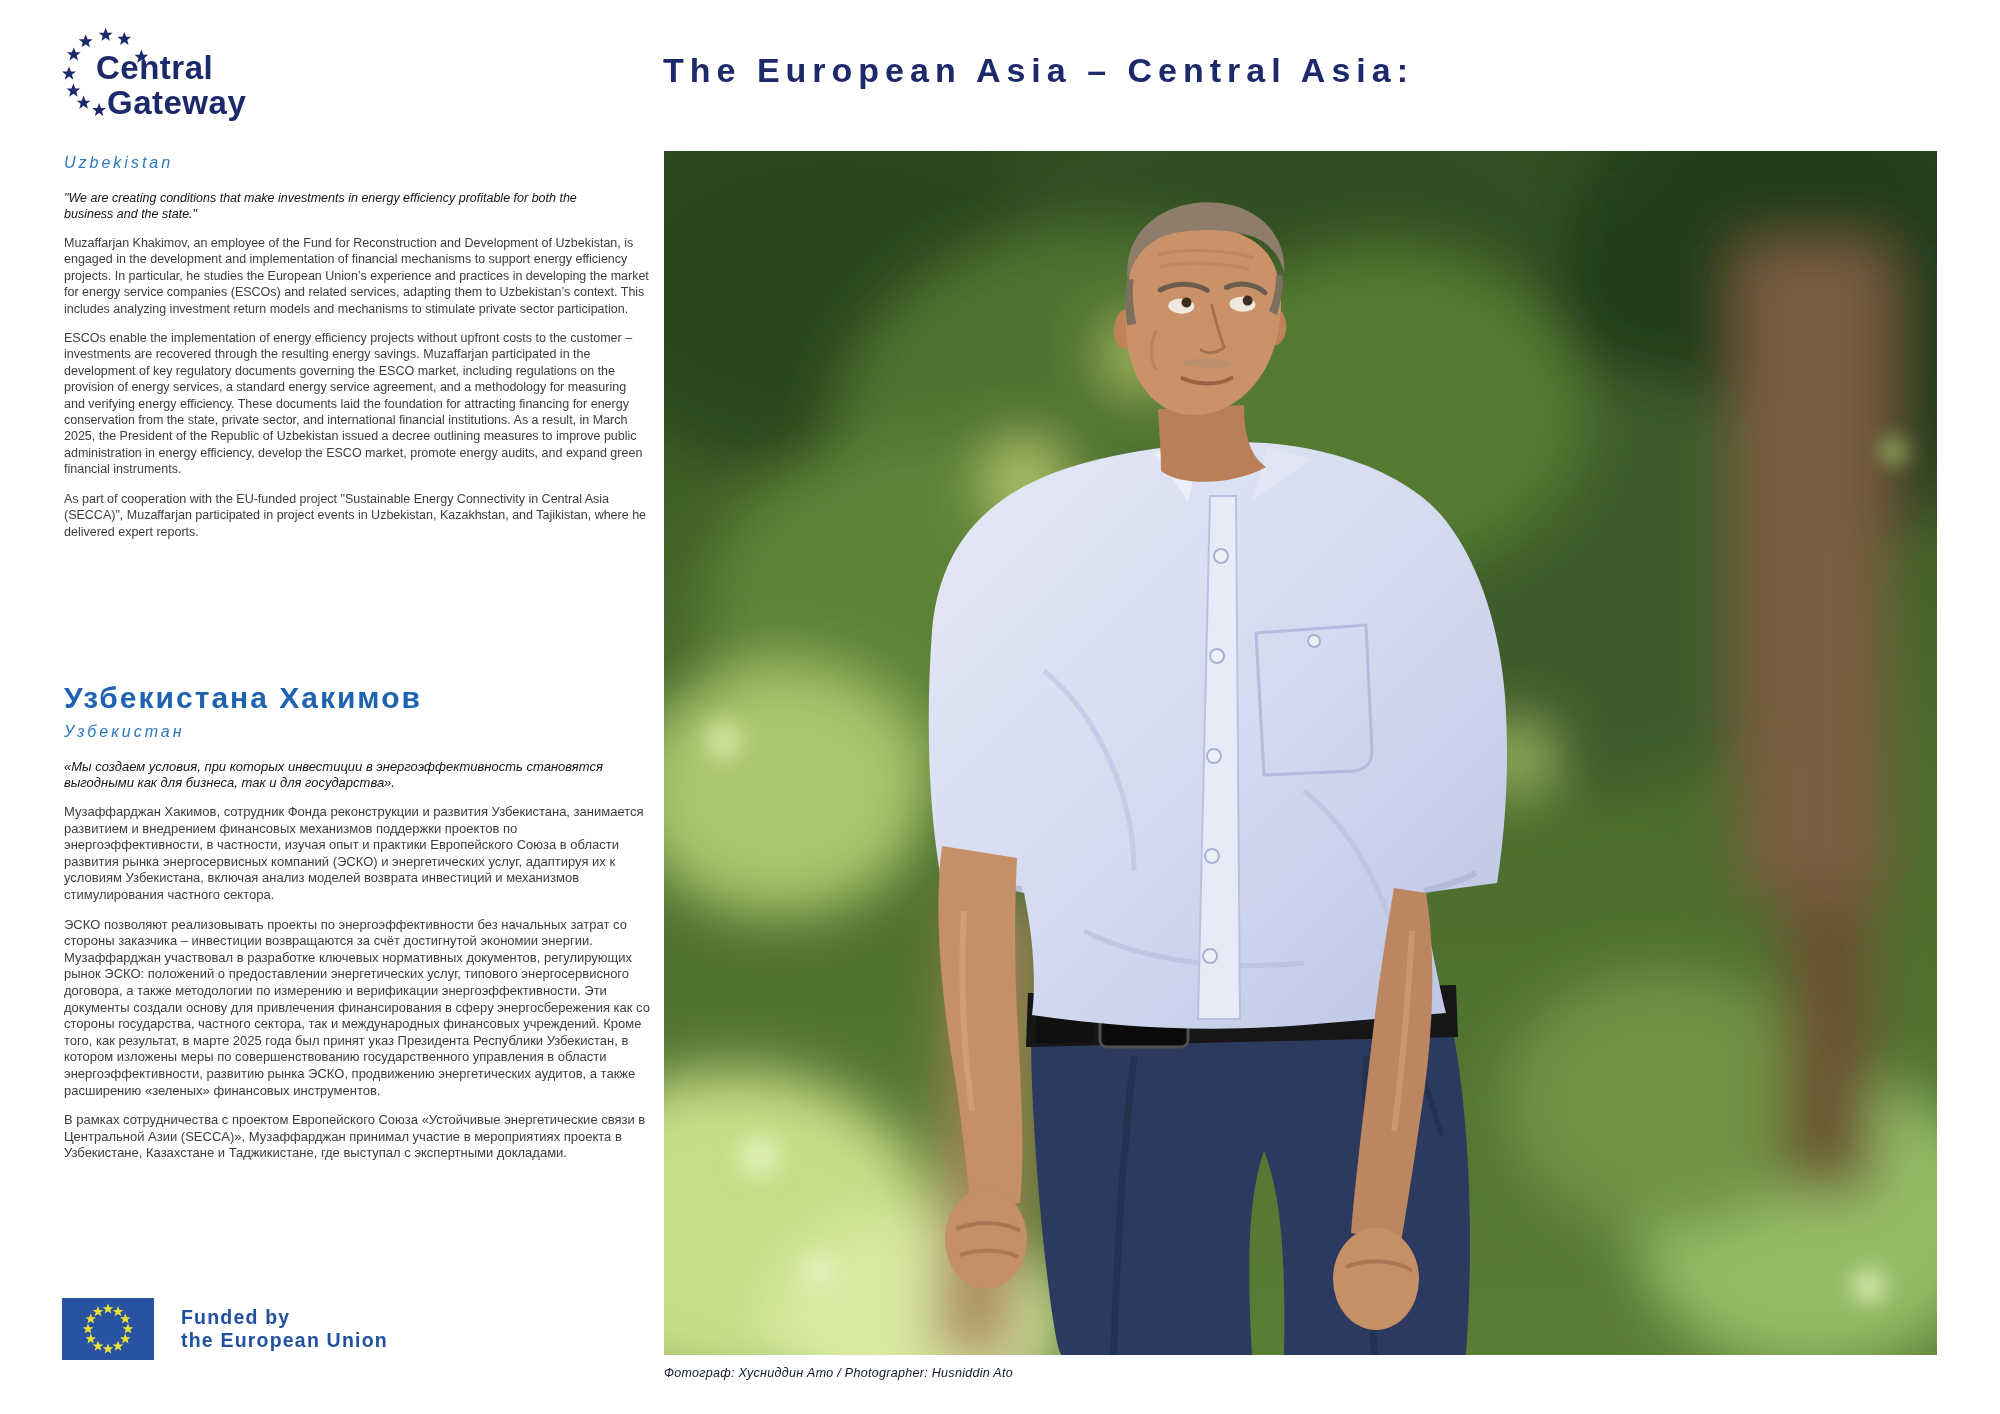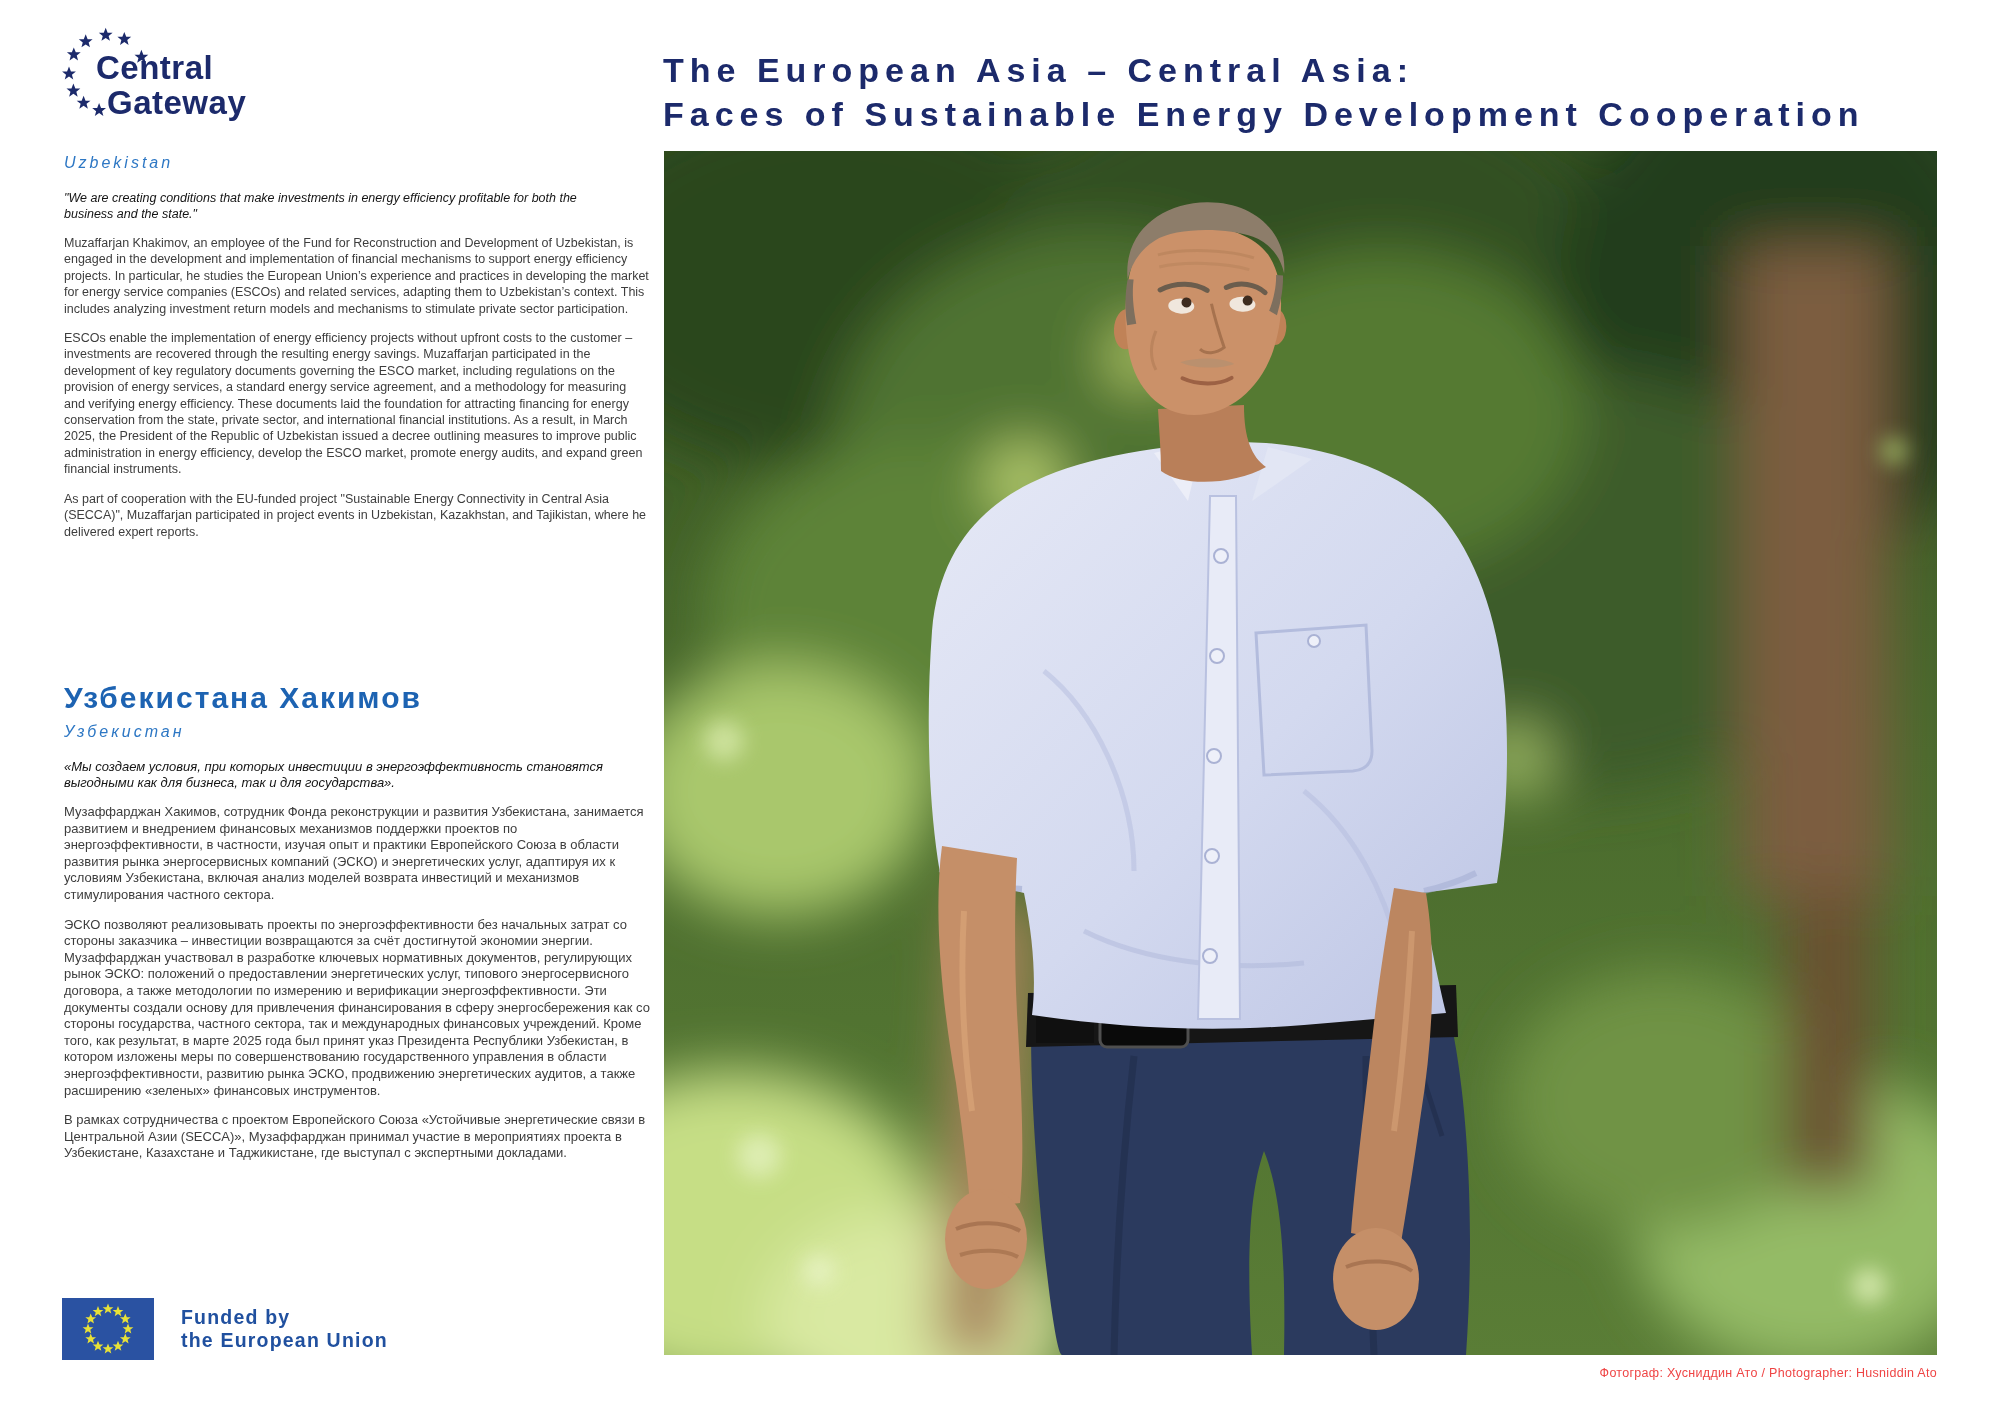--- a/index.html
+++ b/index.html
@@ -26,22 +26,22 @@
   .p-name{margin:0;color:#1d63b2;font-weight:bold;font-size:30px;line-height:34px;letter-spacing:2px;}
   .p-country{margin:5px 0 0 0;color:#2d77c4;font-size:16px;line-height:24px;letter-spacing:3px;font-style:italic;}
   .p-quote{margin:15px 0 0 0;width:548px;color:#141414;font-style:italic;font-size:12.5px;line-height:16px;}
   .p-body{margin:13px 0 0 0;color:#3d3d3d;font-size:12.5px;line-height:16.4px;}
   .col-ru .p-body{font-size:13px;line-height:16.6px;}
   .col-ru .p-quote{font-size:13px;}
   
   .photo-wrap{position:absolute;left:664px;top:151px;width:1273px;height:1204px;overflow:hidden;}
   .photo-wrap svg{display:block;}
   .photo-credit{
-    position:absolute;left:664px;top:1366px;width:1273px;text-align:right;
-    font-size:12.5px;color:#ef4444;letter-spacing:0.3px;
+    position:absolute;left:664px;top:1366px;width:1273px;text-align:left;
+    font-style:italic;font-size:12.5px;color:#0f172a;letter-spacing:0.3px;
   }
   
   .eu-funded{position:absolute;left:62px;top:1298px;display:flex;align-items:center;}
   .eu-flag{flex:0 0 auto;}
   .eu-funded-text{margin-left:27px;color:#20509f;font-weight:bold;font-size:19.5px;
                   line-height:23px;letter-spacing:1.2px;}
 </style>
 </head>
 <body>
 
@@ -63,21 +63,20 @@
       <use href="#ggstar" transform="translate(49.1,100.2)"></use>
     </svg>
     <div class="gg-text">
       <div class="l1">Central</div>
       <div class="l2">Gateway</div>
     </div>
   </div>
 
   <div class="main-title">
     <div>The European Asia – Central Asia:</div>
-    <div>Faces of Sustainable Energy Development Cooperation</div>
   </div>
 
   <div class="col col-en">
     <div class="p-country">Uzbekistan</div>
     <p class="p-quote">"We are creating conditions that make investments in energy efficiency profitable for both the business and the state."</p>
     <p class="p-body">Muzaffarjan Khakimov, an employee of the Fund for Reconstruction and Development of Uzbekistan, is engaged in the development and implementation of financial mechanisms to support energy efficiency projects. In particular, he studies the European Union’s experience and practices in developing the market for energy service companies (ESCOs) and related services, adapting them to Uzbekistan’s context. This includes analyzing investment return models and mechanisms to stimulate private sector participation.</p>
     <p class="p-body">ESCOs enable the implementation of energy efficiency projects without upfront costs to the customer – investments are recovered through the resulting energy savings. Muzaffarjan participated in the development of key regulatory documents governing the ESCO market, including regulations on the provision of energy services, a standard energy service agreement, and a methodology for measuring and verifying energy efficiency. These documents laid the foundation for attracting financing for energy conservation from the state, private sector, and international financial institutions. As a result, in March 2025, the President of the Republic of Uzbekistan issued a decree outlining measures to improve public administration in energy efficiency, develop the ESCO market, promote energy audits, and expand green financial instruments.</p>
     <p class="p-body">As part of cooperation with the EU-funded project "Sustainable Energy Connectivity in Central Asia (SECCA)", Muzaffarjan participated in project events in Uzbekistan, Kazakhstan, and Tajikistan, where he delivered expert reports.</p>
   </div>
 

